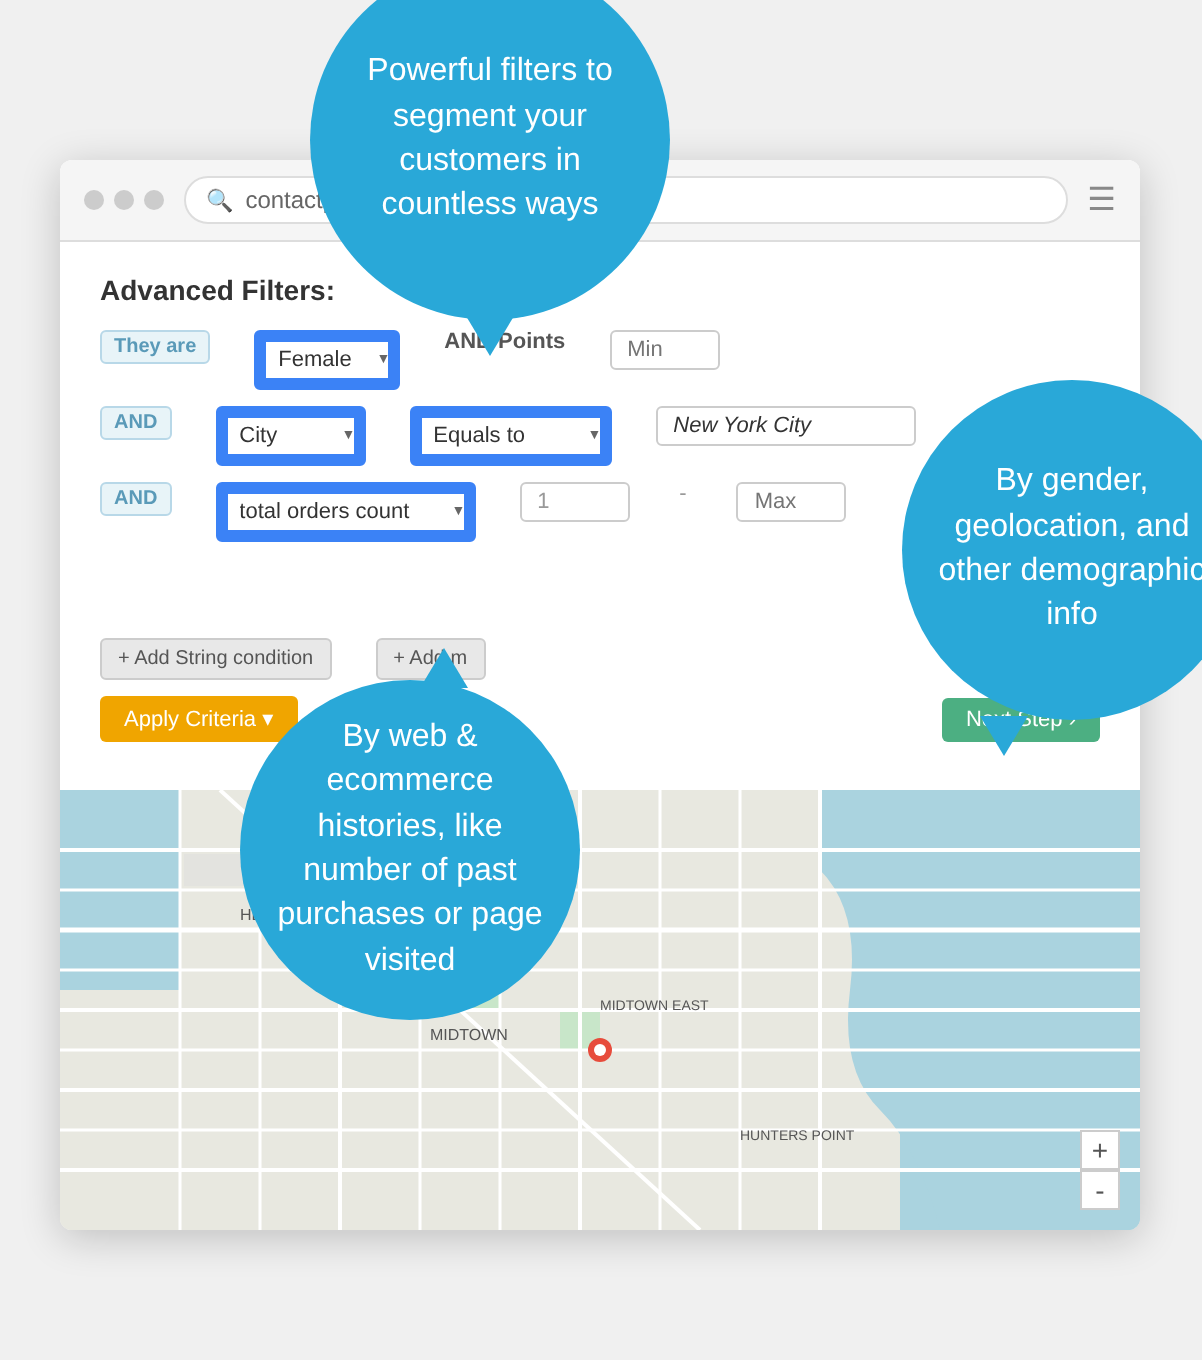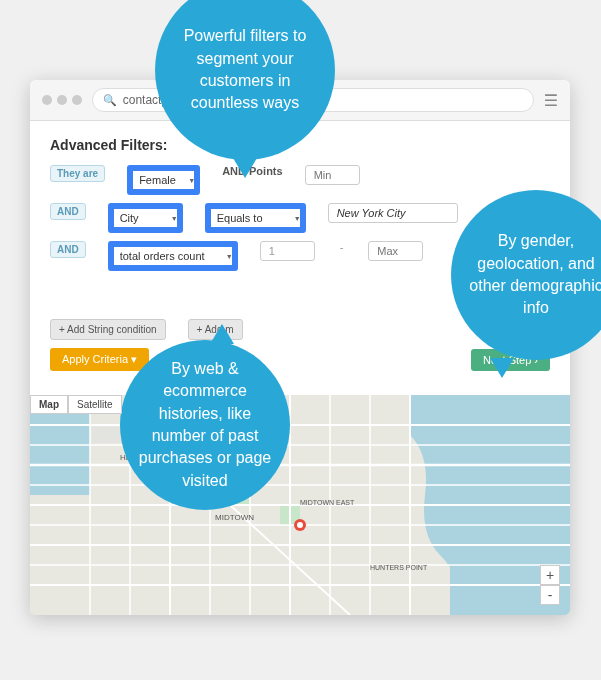--- a/index.html
+++ b/index.html
@@ -429,24 +429,20 @@
     </div>
 
     <div class="apply-row">
       <button class="btn-apply">Apply Criteria ▾</button>
       <button class="btn-next-step">Next Step ›</button>
     </div>
   </div>
 
   <div class="map-section">
 
-    <div class="map-tabs">
-      <div class="map-tab active">Map</div>
-      <div class="map-tab">Satellite</div>
-    </div>
 
     <svg class="map-bg" viewBox="0 0 540 220" xmlns="http://www.w3.org/2000/svg">
 
       <rect width="540" height="220" fill="#e8e8e0"></rect>
 
       <rect x="420" y="0" width="120" height="220" fill="#aad3df"></rect>
       <rect x="0" y="0" width="60" height="100" fill="#aad3df"></rect>
       <path d="M380,40 Q400,60 395,100 Q390,140 410,160 Q430,180 440,220 L540,220 L540,0 L380,0 Z" fill="#aad3df"></path>
 
       <rect x="180" y="80" width="40" height="30" fill="#c8e6c9"></rect>

